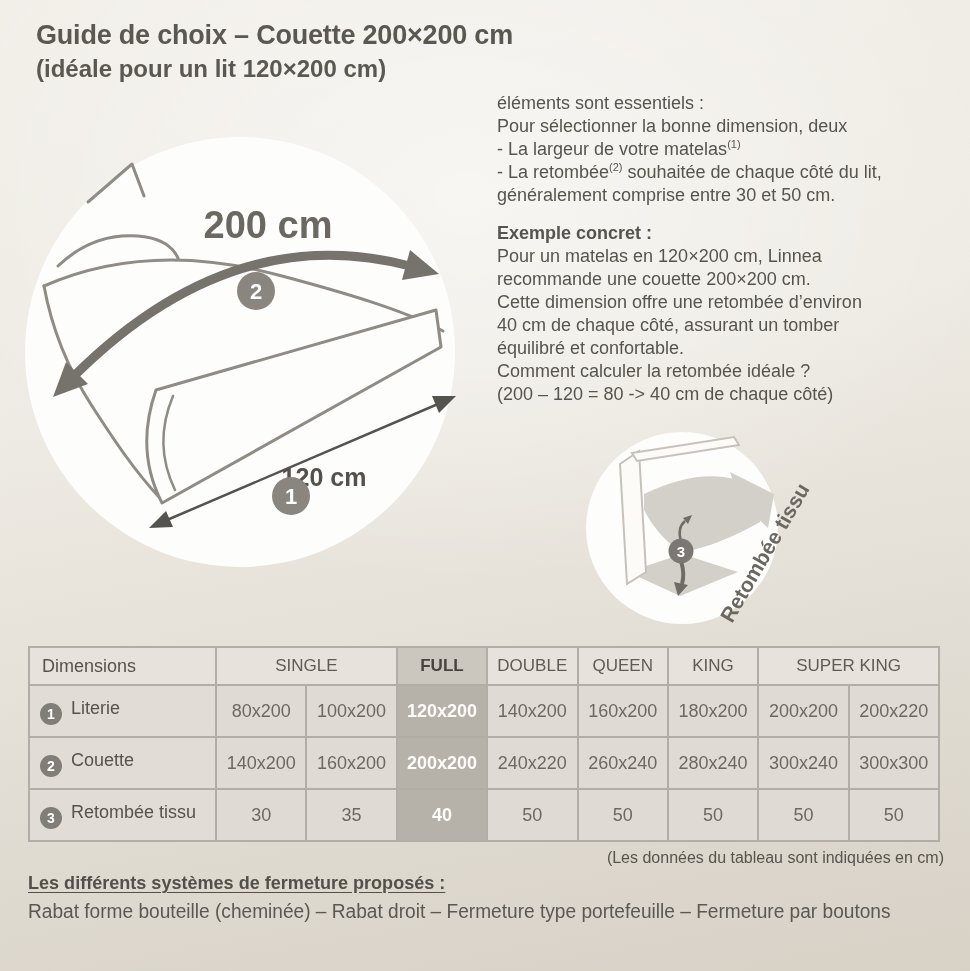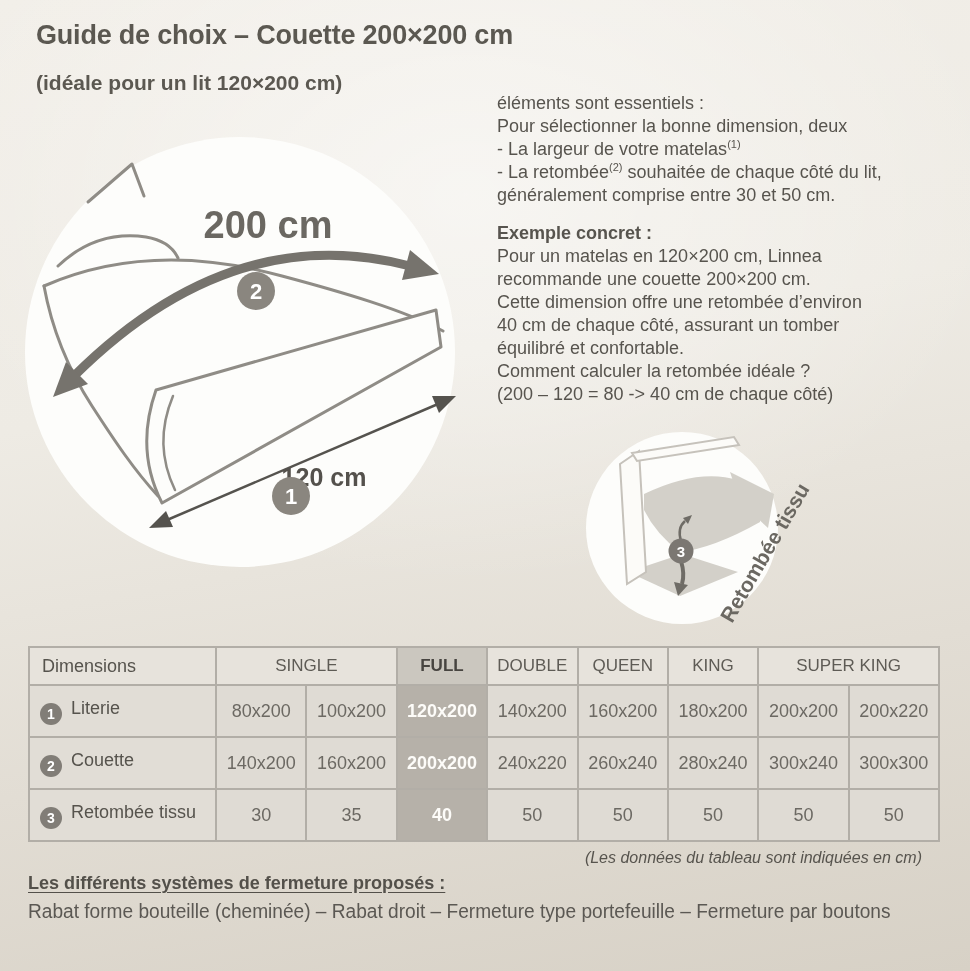--- a/index.html
+++ b/index.html
@@ -4,41 +4,41 @@
 <style>
   html,body{margin:0;padding:0;background:#c9c3b8;}
   .page{
     position:relative;width:970px;height:971px;overflow:hidden;
     font-family:"Liberation Sans",sans-serif;color:#56534d;
     background:
       radial-gradient(90% 65% at 48% 20%, rgba(255,255,255,0.50), rgba(255,255,255,0) 62%),
       linear-gradient(170deg,#f2efe9 0%,#eeebe4 38%,#e2ddd4 70%,#d7d1c6 100%);
   }
   .title{position:absolute;left:36px;top:20px;font-size:27px;font-weight:bold;color:#5b5851;letter-spacing:-0.2px;}
-  .subtitle{position:absolute;left:36px;top:55px;font-size:21px;font-weight:bold;color:#5b5851;margin-top:16px;}
+  .subtitle{position:absolute;left:36px;top:55px;font-size:24px;font-weight:bold;color:#5b5851;}
   .text-col{position:absolute;left:497px;top:92px;width:468px;font-size:18px;line-height:23px;color:#57544e;}
   .text-col .ln{white-space:nowrap;}
   sup{font-size:11px;line-height:0;}
   .example{position:absolute;left:497px;top:222px;width:468px;font-size:18px;line-height:23px;color:#57544e;}
   .example .hd{font-weight:bold;}
   .bigsvg{position:absolute;left:22px;top:134px;}
   .smallsvg{position:absolute;left:580px;top:420px;}
   svg text{font-family:"Liberation Sans",sans-serif;}
 
   table.size-table{position:absolute;left:28px;top:646px;width:912px;border-collapse:collapse;table-layout:fixed;}
   .size-table th,.size-table td{border:2px solid #b2aea7;}
   .size-table thead th{height:34px;background:#e7e3dc;font-weight:normal;font-size:17px;color:#5e5b55;}
   .size-table th.dim{text-align:left;padding-left:12px;font-size:18px;color:#56534d;}
   .size-table th.full-h{background:#cbc7bf;color:#474440;font-weight:bold;}
   .size-table td{height:48px;background:#dfdbd4;text-align:center;font-size:18px;color:#6c6963;}
   .size-table td.rowlabel{text-align:left;padding-left:10px;background:#e1ddd6;color:#56534d;border-radius:6px;}
   .size-table td.full{background:#b6b1a9;color:#fdfcf9;font-weight:bold;}
   .badge{display:inline-flex;width:22px;height:22px;border-radius:50%;background:#817d77;color:#fff;
          font-size:14px;font-weight:bold;align-items:center;justify-content:center;margin-right:9px;vertical-align:-5px;}
-  .table-note{position:absolute;right:48px;top:849px;font-size:16px;font-style:italic;color:#57544e;}
+  .table-note{position:absolute;right:26px;top:849px;font-size:16px;color:#57544e;}
   .closures-heading{position:absolute;left:28px;top:872px;font-size:19px;font-weight:bold;color:#53504a;
         text-decoration:underline;text-underline-offset:3px;transform:scaleX(0.95);transform-origin:0 0;white-space:nowrap;}
   .closures-list{position:absolute;left:28px;top:900px;font-size:19.5px;color:#5b5853;
         transform:scaleX(0.98);transform-origin:0 0;white-space:nowrap;}
 </style>
 </head>
 <body>
 
 <div class="page">
 

